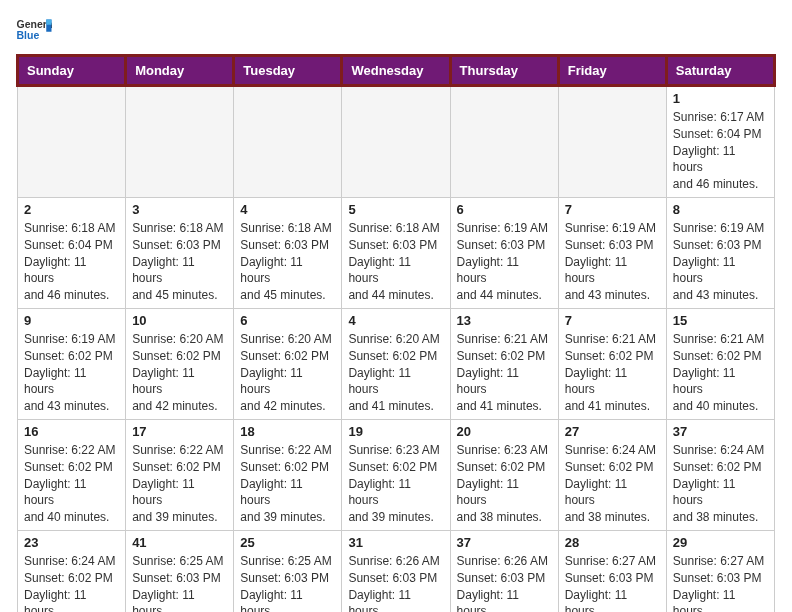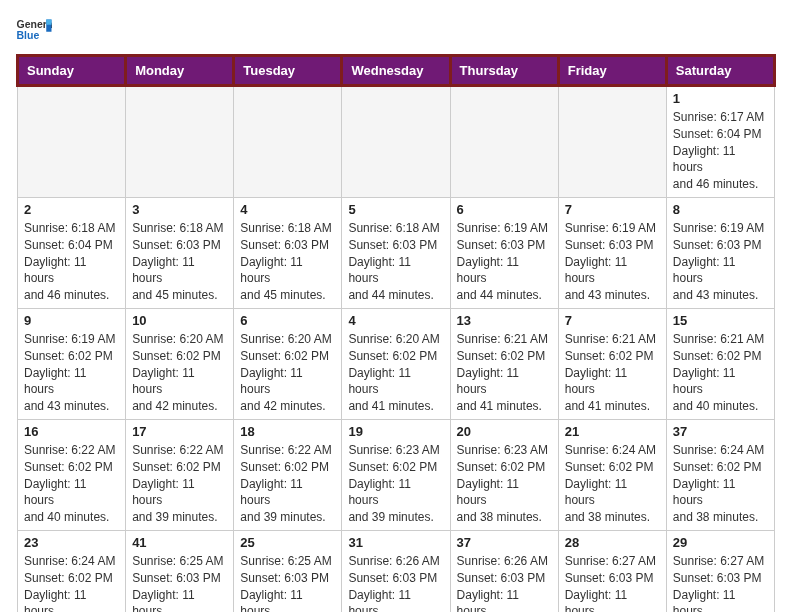--- a/index.html
+++ b/index.html
@@ -260,21 +260,21 @@
 and 39 minutes.</div>
         </td>
         <td>
           <div class="day-num">20</div>
           <div class="day-info" style="white-space: pre-line;">Sunrise: 6:23 AM
 Sunset: 6:02 PM
 Daylight: 11 hours
 and 38 minutes.</div>
         </td>
         <td>
-          <div class="day-num">21</div>
+          <div class="day-num">27</div>
           <div class="day-info" style="white-space: pre-line;">Sunrise: 6:24 AM
 Sunset: 6:02 PM
 Daylight: 11 hours
 and 38 minutes.</div>
         </td>
         <td>
           <div class="day-num">37</div>
           <div class="day-info" style="white-space: pre-line;">Sunrise: 6:24 AM
 Sunset: 6:02 PM
 Daylight: 11 hours

